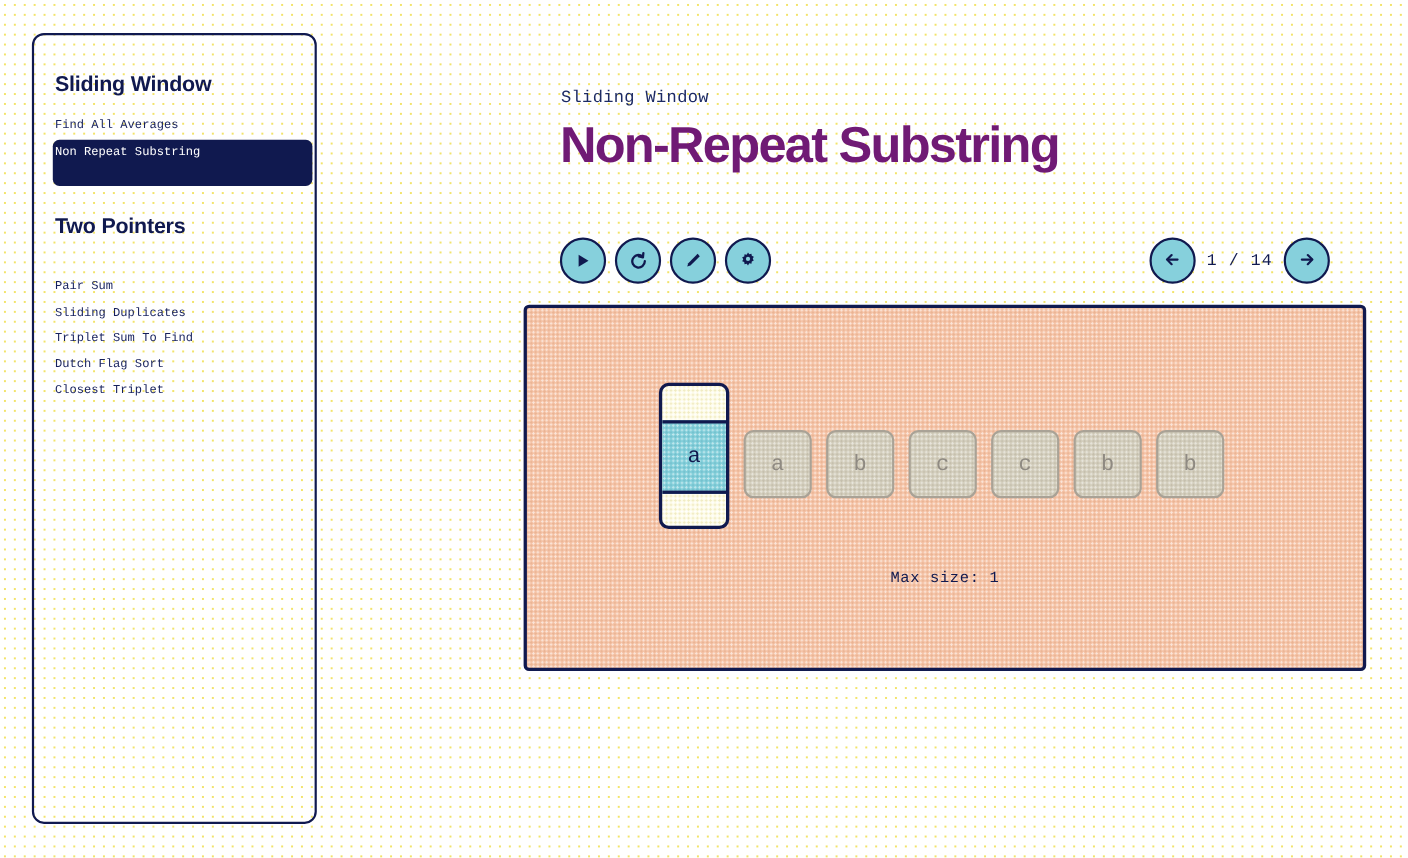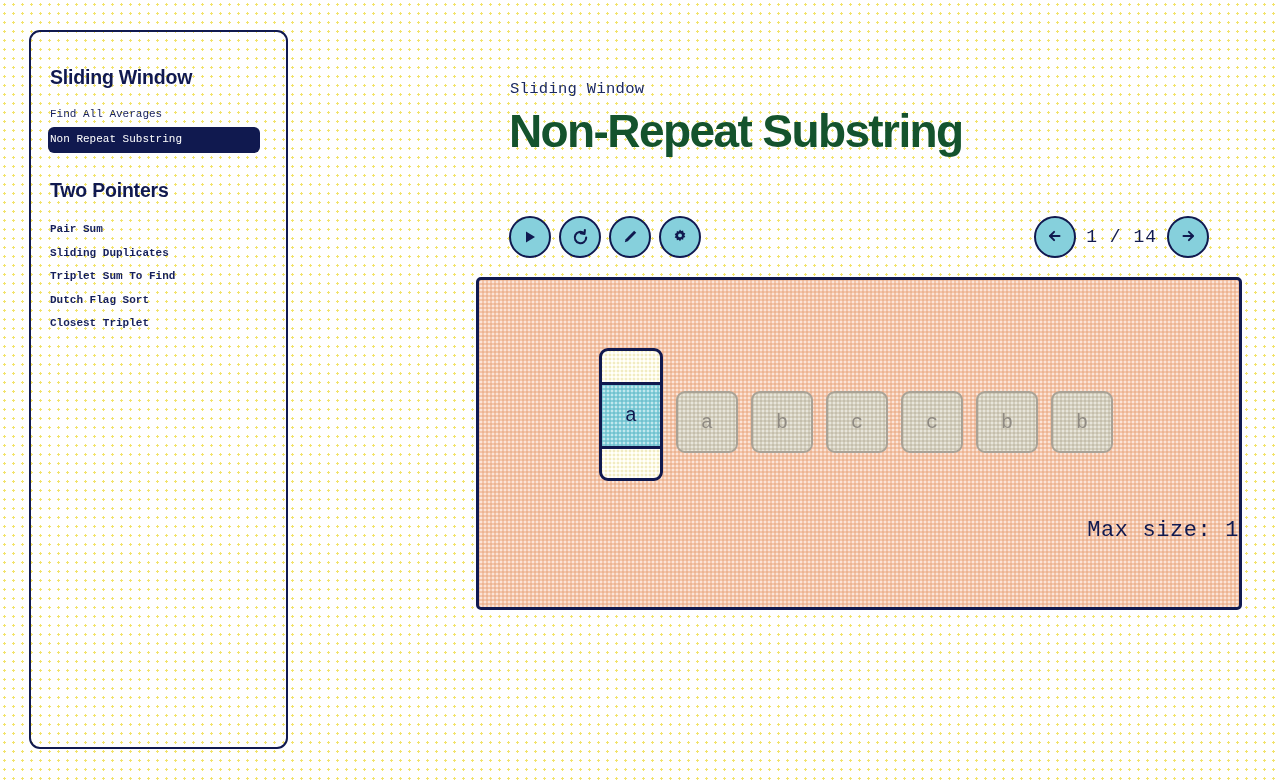--- a/index.html
+++ b/index.html
@@ -38,43 +38,43 @@
     font-family: "Liberation Sans", sans-serif;
     font-weight: bold;
     font-size: 19.5px;
     color: #10194f;
     letter-spacing: -0.2px;
     margin: 0 0 14px 0;
     padding-left: 1px;
   }
   .side-heading.second {
     margin-top: 26px;
-    margin-bottom: 16px;
+    margin-bottom: 32px;
   }
   .side-item {
     font-family: "Liberation Mono", monospace;
     font-size: 11px;
     line-height: 23.5px;
     color: #16205c;
     padding: 0 0 0 1px;
     white-space: nowrap;
     letter-spacing: 0px;
   }
   .side-item.selected {
     background: #10194f;
     color: #ffffff;
     border-radius: 6px;
-    padding: 1px 6px 2px 1px;
+    padding: 1px 6px 18px 1px;
     margin-left: -1px;
-    width: 212px;
+    width: 236px;
     box-sizing: border-box;
     text-indent: 1px;
   }
   .side-group-1 .side-item { margin-bottom: 0px; }
-  .side-group-2 .side-item { margin-bottom: 0px; font-weight: bold; }
+  .side-group-2 .side-item { margin-bottom: 0px; }
 
   
   #main {
     position: absolute;
     left: 509px;
     top: 80px;
     width: 740px;
   }
   #breadcrumb {
     font-family: "Liberation Mono", monospace;
@@ -82,21 +82,21 @@
     color: #1c2a63;
     letter-spacing: 0.3px;
     margin: 0 0 6px 1px;
   }
   #page-title {
     font-family: "Liberation Sans", sans-serif;
     font-weight: bold;
     font-size: 46px;
     line-height: 54px;
     letter-spacing: -1.6px;
-    color: #14532d;
+    color: #701a75;
     margin: 0;
   }
 
   
   #toolbar-row {
     position: absolute;
     left: 509px;
     top: 216px;
     width: 700px;
     height: 44px;
@@ -138,21 +138,21 @@
     border: 2.5px solid #10194f;
     border-radius: 50%;
     background: #86d0dc;
     display: flex;
     align-items: center;
     justify-content: center;
     cursor: pointer;
   }
   #pager-label {
     font-family: "Liberation Mono", monospace;
-    font-size: 18px;
+    font-size: 15px;
     color: #10194f;
     letter-spacing: 1px;
     white-space: nowrap;
   }
 
   
   #viz-panel {
     position: absolute;
     left: 476px;
     top: 277px;
@@ -231,23 +231,23 @@
     font-family: "Liberation Mono", monospace;
     font-size: 20px;
     color: #8f8a82;
   }
 
   #status-text {
     position: absolute;
     left: 0;
     right: 0;
     top: 238px;
-    text-align: right;
-    font-family: "Liberation Mono", monospace;
-    font-size: 22px;
+    text-align: center;
+    font-family: "Liberation Mono", monospace;
+    font-size: 14px;
     letter-spacing: 0.6px;
     color: #10194f;
   }
 </style>
 </head>
 <body>
 
 <nav id="sidebar">
   <div class="side-inner">
 

